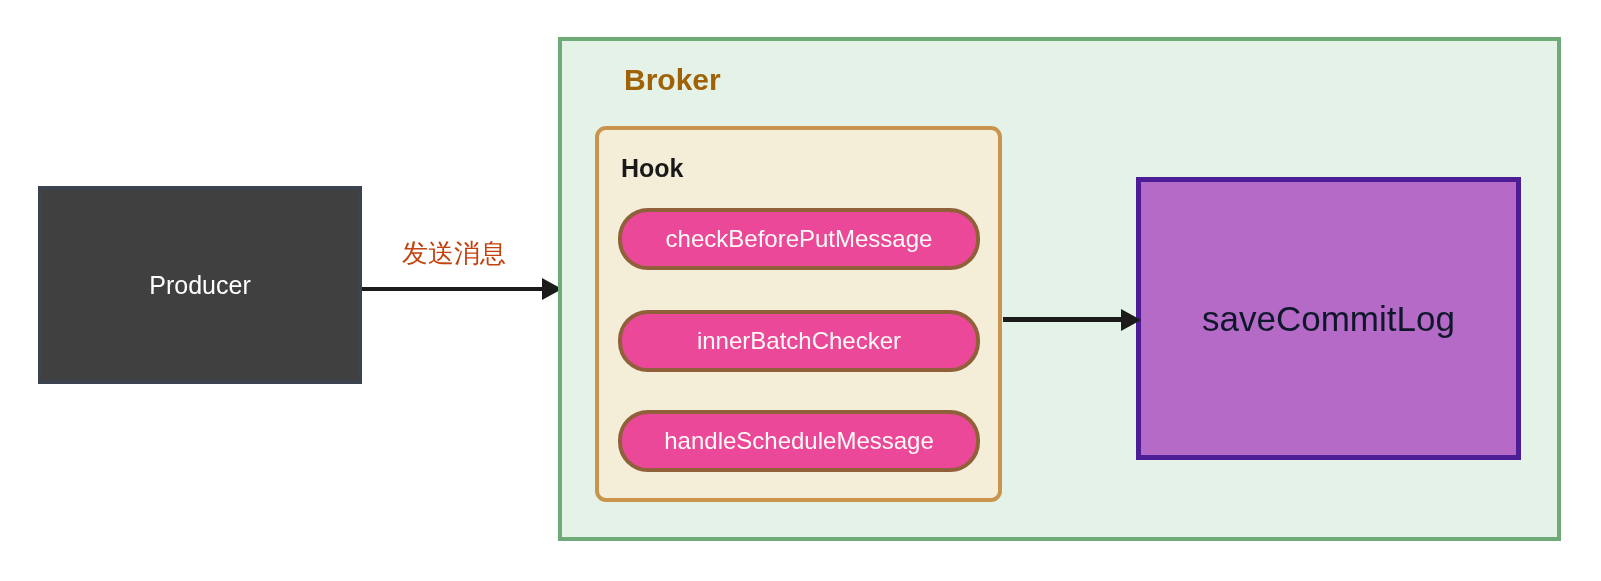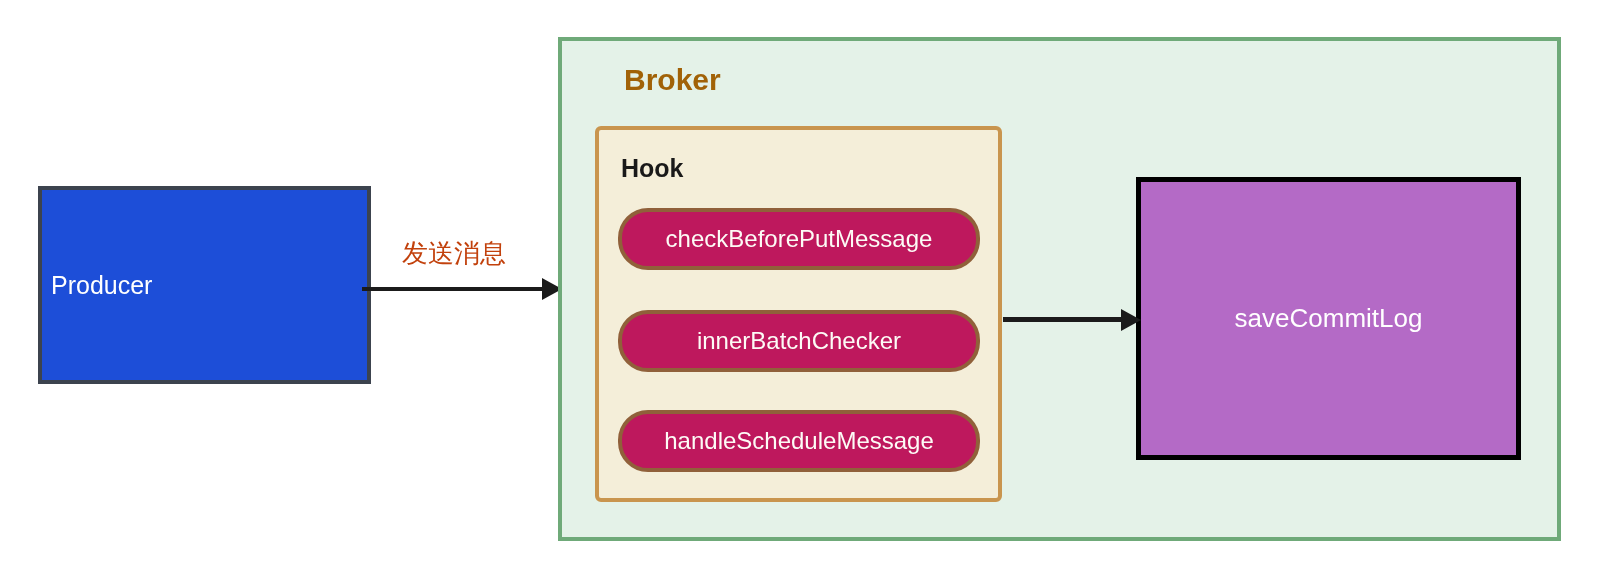--- a/index.html
+++ b/index.html
@@ -14,26 +14,25 @@
     height: 581px;
     background: #ffffff;
     overflow: hidden;
   }
 
   
   .producer {
     position: absolute;
     left: 38px; top: 186px;
     width: 316px; height: 190px;
-    background: #1d4ed8;
+    background: #404040;
     border: 4px solid #3c434e;
-    display: flex; align-items: center; 
+    display: flex; align-items: center; justify-content: center;
     color: #ffffff;
     font-size: 25px;
-    padding-left: 9px;
   }
 
   
   .arrow-line {
     position: absolute;
     background: #1b1b1b;
     height: 4px;
   }
   .arrow1-line { left: 362px; top: 287px; width: 181px; }
   .arrow2-line { left: 1003px; top: 317px; width: 119px; height: 5px; }
@@ -74,55 +73,55 @@
     margin-left: 40px;
   }
 
   
   .hook {
     position: absolute;
     left: 33px; top: 85px;   
     width: 399px; height: 368px;
     background: #f4eed9;
     border: 4px solid #c9954e;
-    border-radius: 6px;
+    border-radius: 11px;
   }
   .hook-title {
     position: absolute;
     left: 22px; top: 24px;
     font-size: 25px;
     font-weight: 700;
     color: #191919;
   }
   .pill {
     position: absolute;
     left: 19px;
     width: 354px; height: 54px;
-    background: #be185d;
+    background: #ec4899;
     border: 4px solid #90603a;
     border-radius: 30px;
     display: flex; align-items: center; justify-content: center;
     color: #fdfbf6;
     font-size: 24px;
     white-space: nowrap;
   }
   .pill-1 { top: 78px; }
   .pill-2 { top: 180px; }
   .pill-3 { top: 280px; }
 
   
   .save-commit-log {
     position: absolute;
     left: 574px; top: 136px;  
     width: 375px; height: 273px;
     background: #b46ac6;
-    border: 5px solid #000000;
+    border: 5px solid #4c1d95;
     display: flex; align-items: center; justify-content: center;
-    color: #ffffff;
-    font-size: 26px;
+    color: #0f172a;
+    font-size: 35px;
   }
 </style>
 </head>
 <body>
 
 <div class="canvas">
 
   <div class="producer">
     <span>Producer</span>
   </div>

